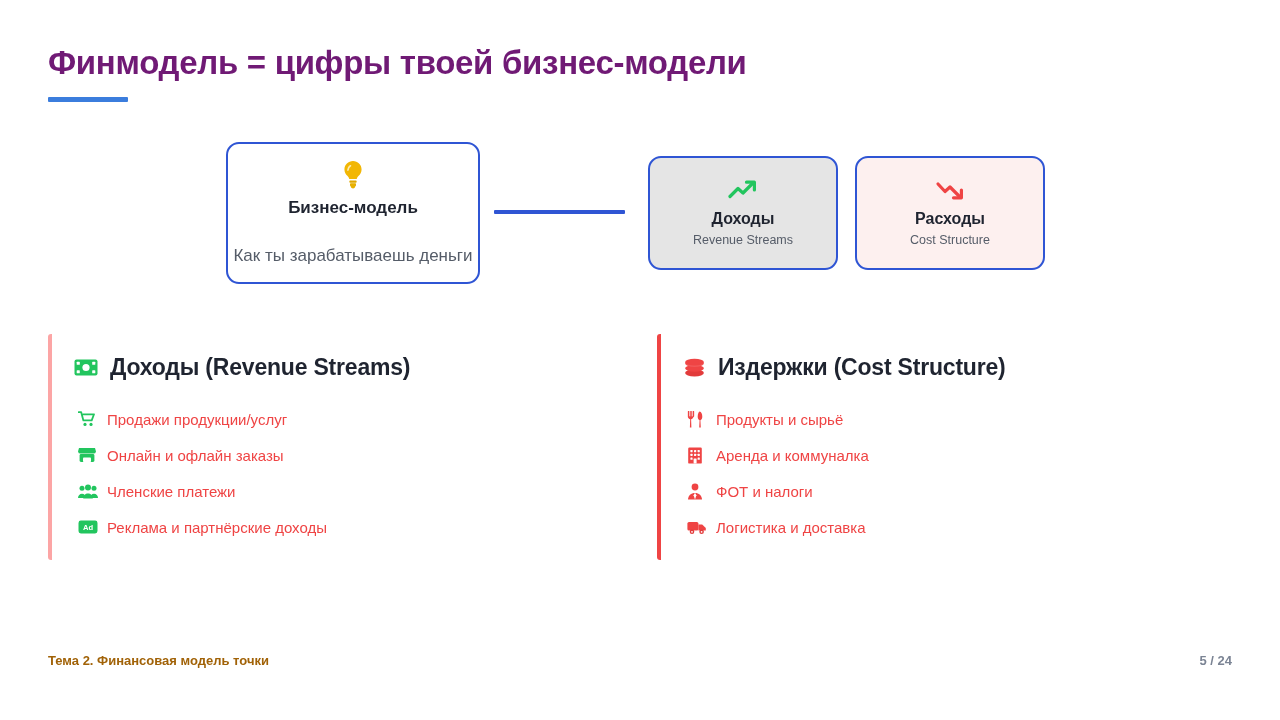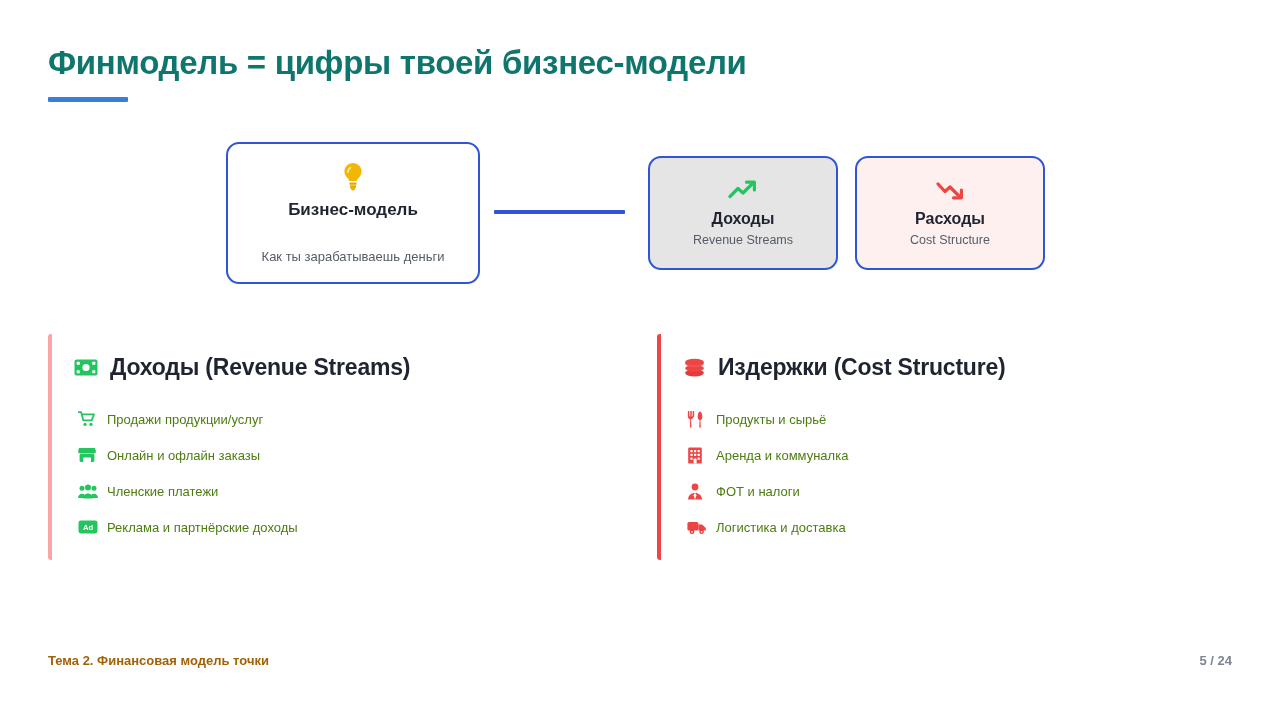--- a/index.html
+++ b/index.html
@@ -18,21 +18,21 @@
   }
 
   
   .slide-title {
     position: absolute;
     left: 48px;
     top: 44px;
     font-size: 33px;
     font-weight: bold;
     letter-spacing: -0.3px;
-    color: #0f766e;
+    color: #701a75;
     white-space: nowrap;
   }
   .title-accent {
     position: absolute;
     left: 48px;
     top: 97px;
     width: 80px;
     height: 5px;
     background: #3b7ddd;
     border-radius: 1px;
@@ -93,21 +93,21 @@
     font-weight: bold;
     color: #1f2430;
     line-height: 1.2;
   }
   .card-rev .card-title, .card-cost .card-title { font-size: 16px; }
   .card-sub {
     font-size: 12.5px;
     color: #555c68;
     margin-top: 4px;
   }
-  .card-main .card-sub { font-size: 13px; margin-top: 28px; }
+  .card-main .card-sub { font-size: 17px; margin-top: 28px; }
 
   .connector {
     position: absolute;
     left: 494px;
     top: 70px;
     width: 131px;
     height: 4px;
     background: #2f55d4;
     border-radius: 1px;
   }
@@ -150,23 +150,23 @@
   .li-icon {
     font-size: 15px;
     line-height: 1;
     width: 18px;
     text-align: center;
     flex: 0 0 18px;
     display: inline-block;
     border-radius: 6px;
   }
   .li-text {
-    font-size: 13px;
+    font-size: 15px;
     font-weight: 500;
-    color: #4d7c0f;
+    color: #ef4444;
     white-space: nowrap;
   }
 
   
   .footer-left {
     position: absolute;
     left: 48px;
     top: 653px;
     font-size: 13px;
     font-weight: bold;

